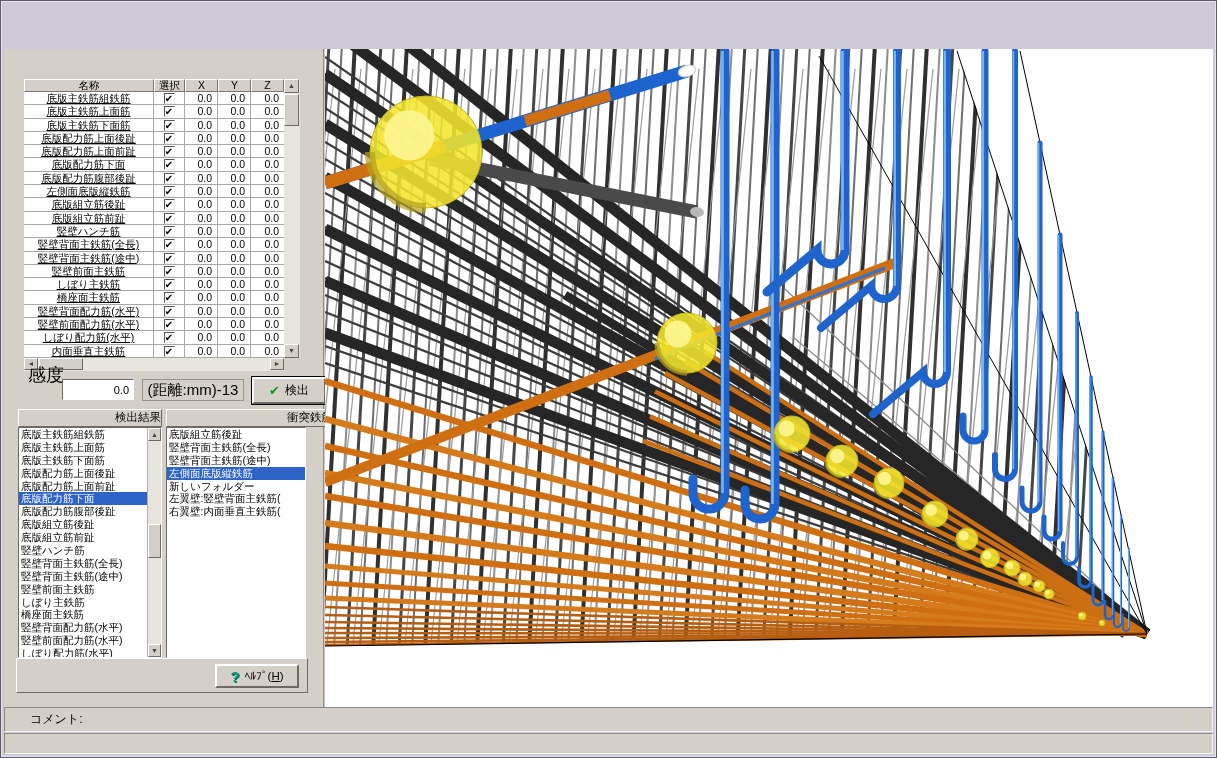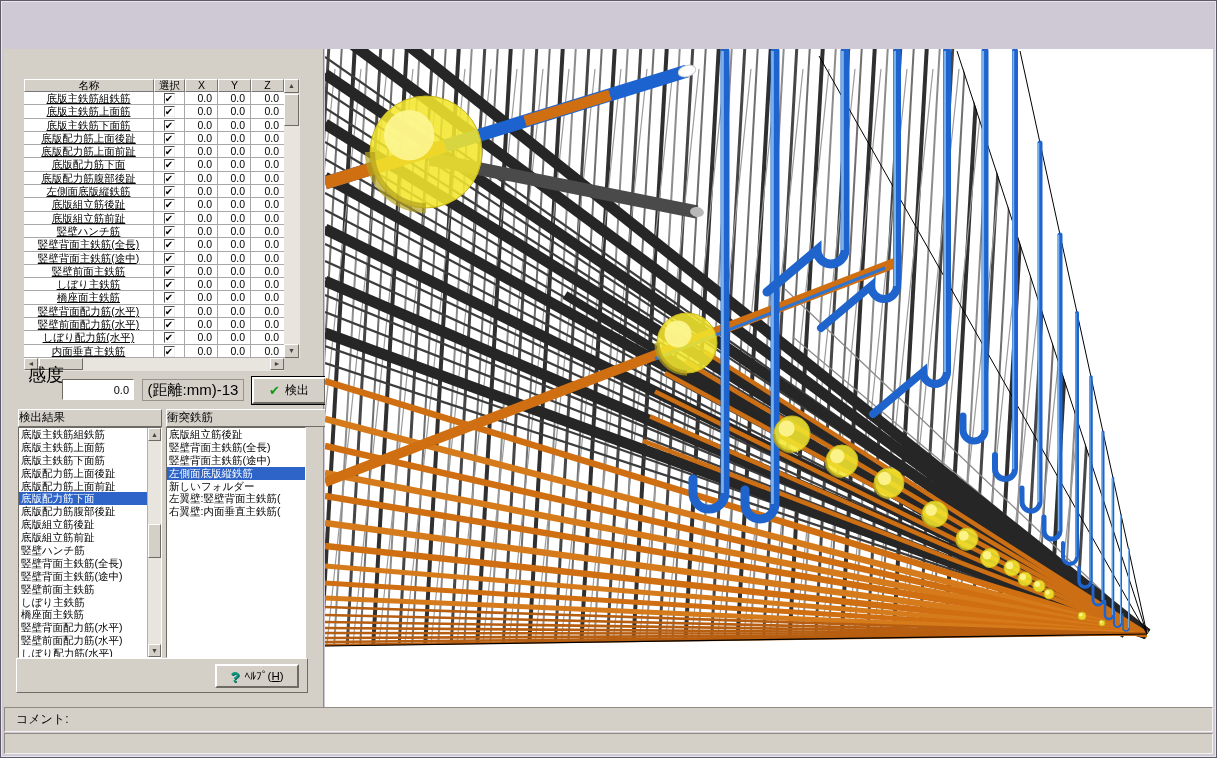--- a/index.html
+++ b/index.html
@@ -69,40 +69,40 @@
     background:#d4d0c8; white-space:nowrap; }
   .btn { font-size:12px; background:#d4d0c8; border:2px solid;
     border-color:#ffffff #6e6a64 #6e6a64 #ffffff; cursor:default;
     display:flex; align-items:center; justify-content:center;
     font-family:"Liberation Sans","DejaVu Sans",sans-serif; }
   .btn-detect { position:absolute; left:248px; top:328px; width:74px; height:27px;
     outline:1px solid #000; left:248px; }
   .ck { color:#0f9a14; font-weight:bold; margin-right:5px; font-size:13px; }
   
   .lhead { position:absolute; top:360px; height:18px; font-size:11.5px; line-height:15px;
-    text-align:left; }
+    text-align:right; }
   .list { position:absolute; top:378px; height:231px; background:#fff;
     border:1px solid; border-color:#6e6a64 #ffffff #ffffff #6e6a64;
     overflow:hidden; font-size:10.5px; }
   .litem { height:12.9px; line-height:12.5px; white-space:nowrap; overflow:hidden;
     padding-left:2px; color:#000; }
   .litem.sel { background:#2e64c8; color:#fff; }
   .lvsb { position:absolute; right:0; top:0; width:14px; height:229px; background:#e8e5df;
     border-left:1px solid #b5b1aa; }
   .strip { position:absolute; left:12px; top:609px; width:292px; height:35px; }
   .helpbtn { position:absolute; right:8px; top:5px; width:84px; height:24px; font-size:11.5px; }
   .qm { color:#0e9a7a; font-weight:bold; font-size:15px; margin-right:5px;
     text-shadow:1px 1px 0 #066; }
   
   .view { position:absolute; left:324px; top:48px; width:888px; height:658px; background:#fff; }
   .view svg { position:absolute; left:0; top:0; }
   
   .status { position:absolute; left:3px; top:706px; right:3px; height:25px;
     background:#d4d0c8; border:1px solid; border-color:#8f8b84 #f5f3ef #f5f3ef #8f8b84;
-    font-size:12px; line-height:23px; padding-left:11px; }
+    font-size:12px; line-height:23px; padding-left:25px; }
   .status2 { position:absolute; left:3px; top:732px; right:3px; height:21px;
     background:#d4d0c8; border:1px solid; border-color:#8f8b84 #f5f3ef #f5f3ef #8f8b84; }
   u { text-decoration:underline; }
 </style>
 </head>
 <body>
 
 <div class="win">
 
 

